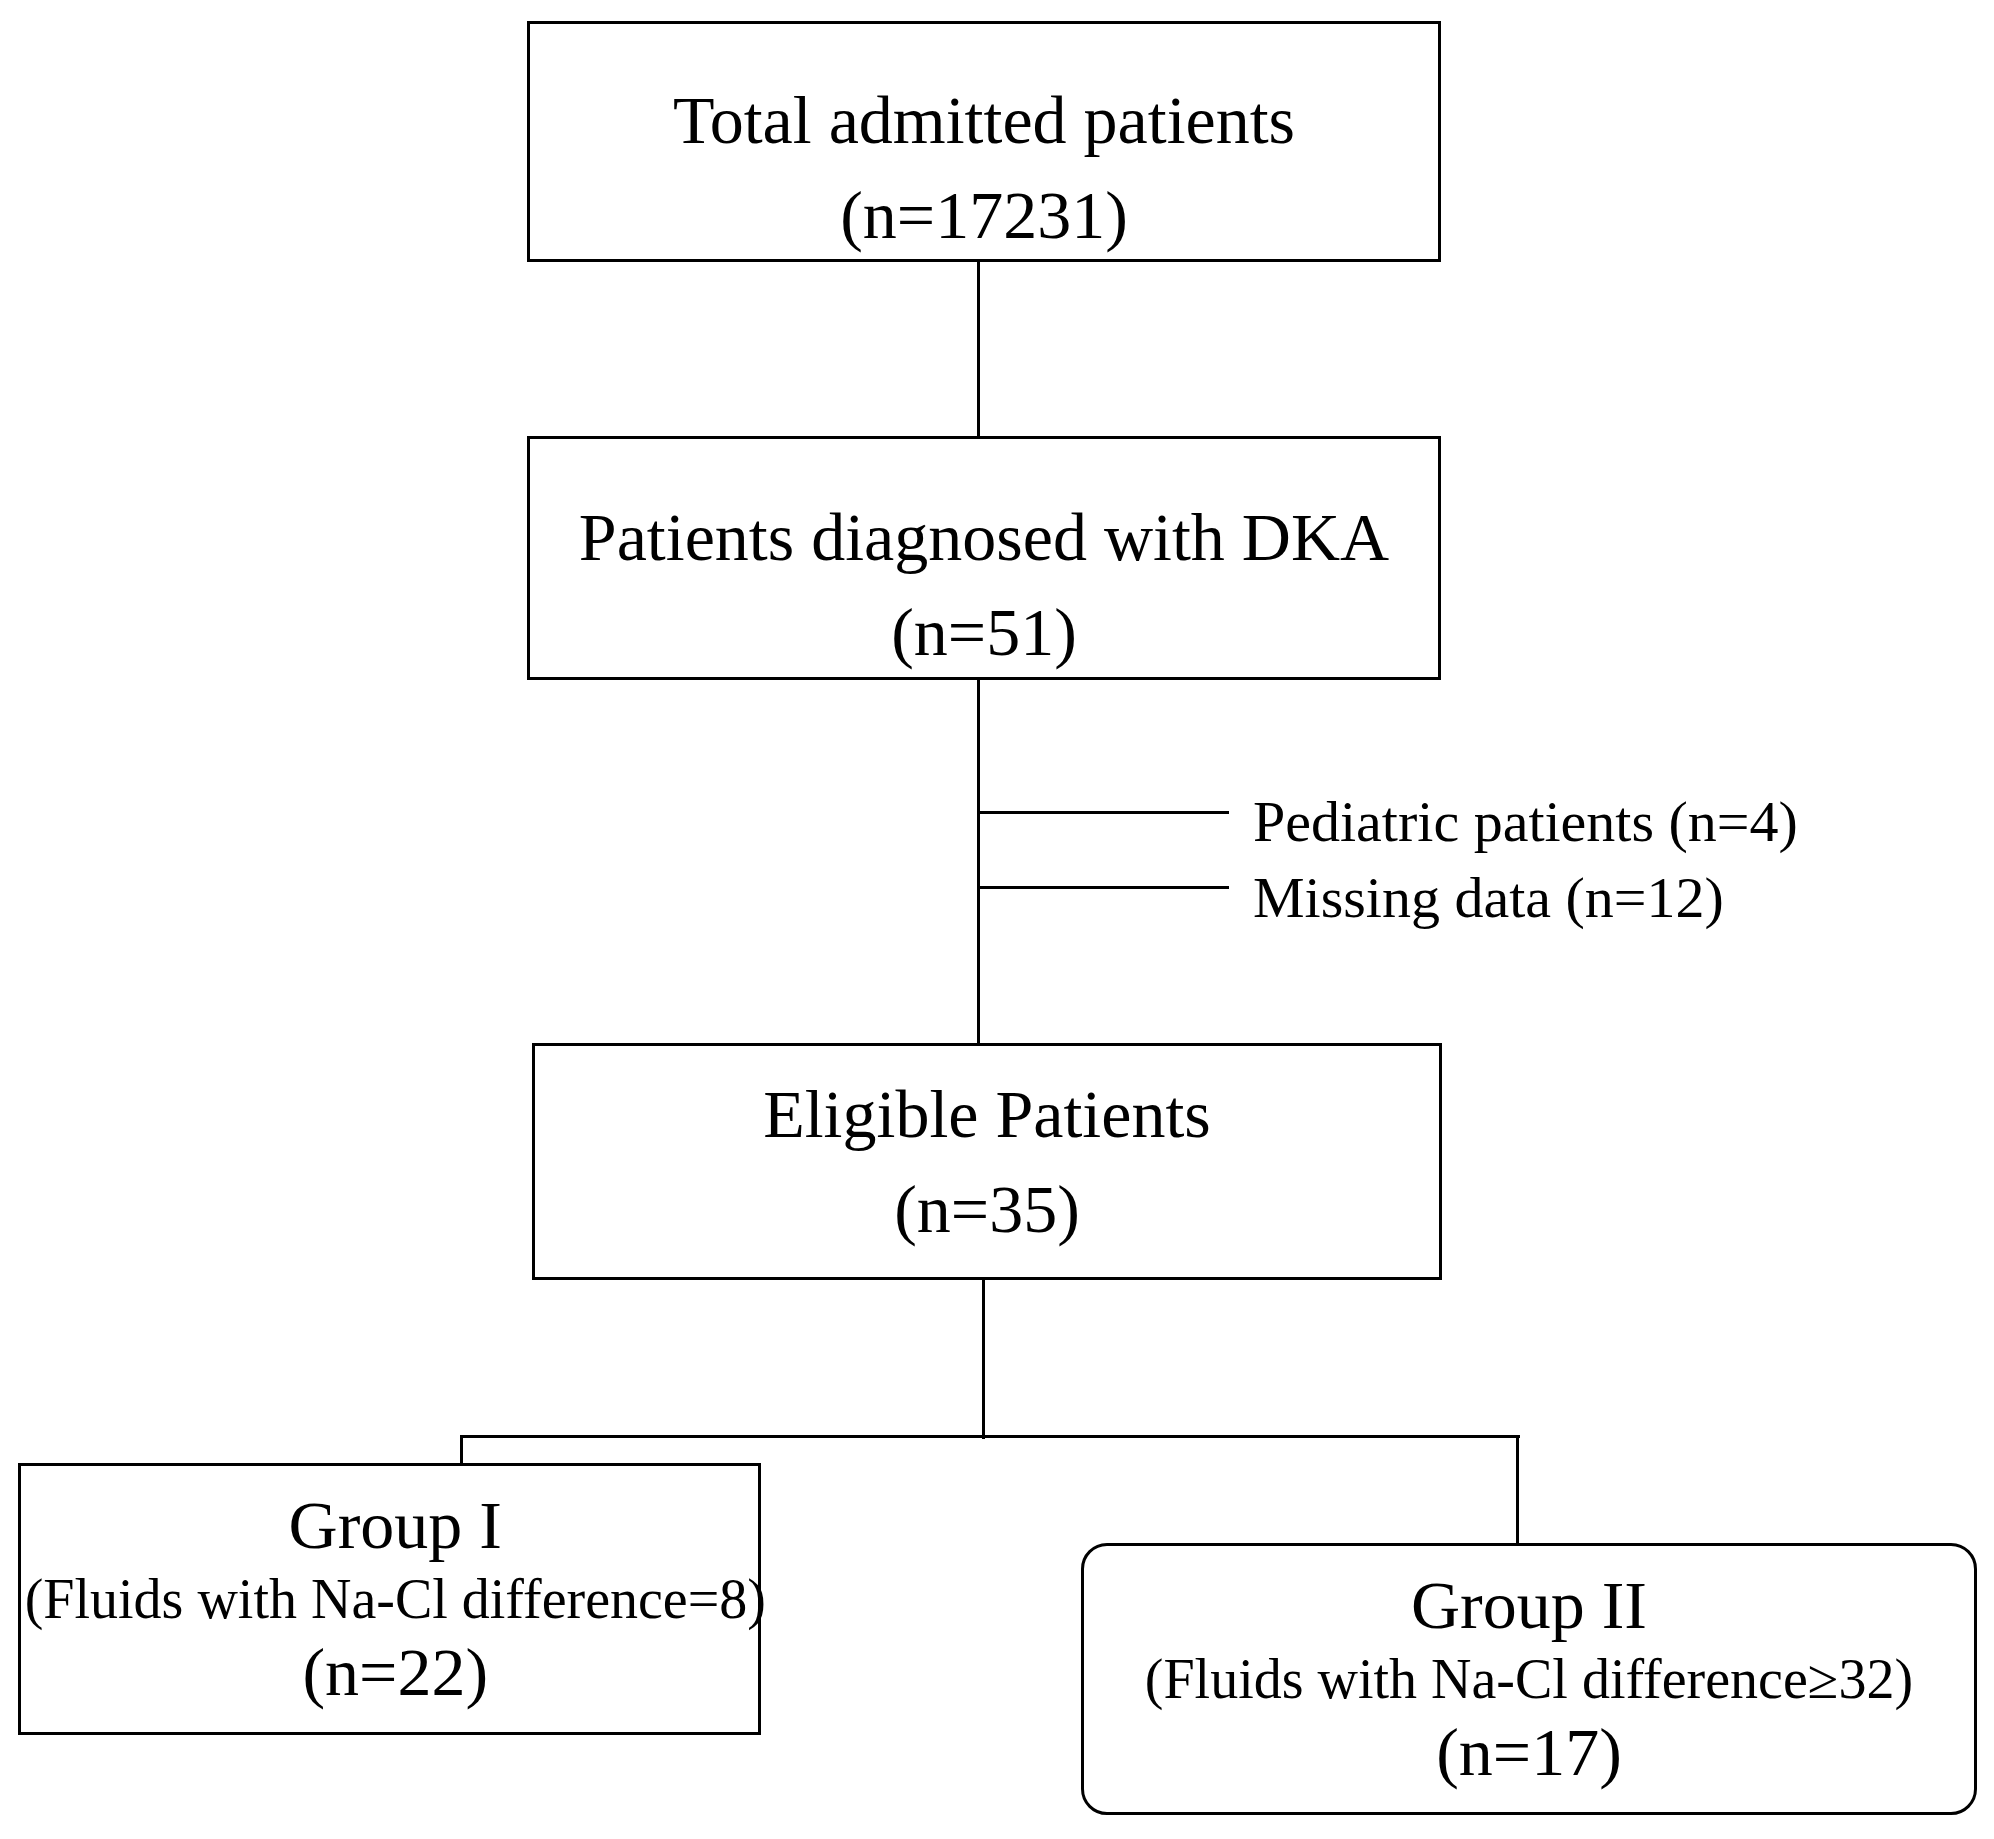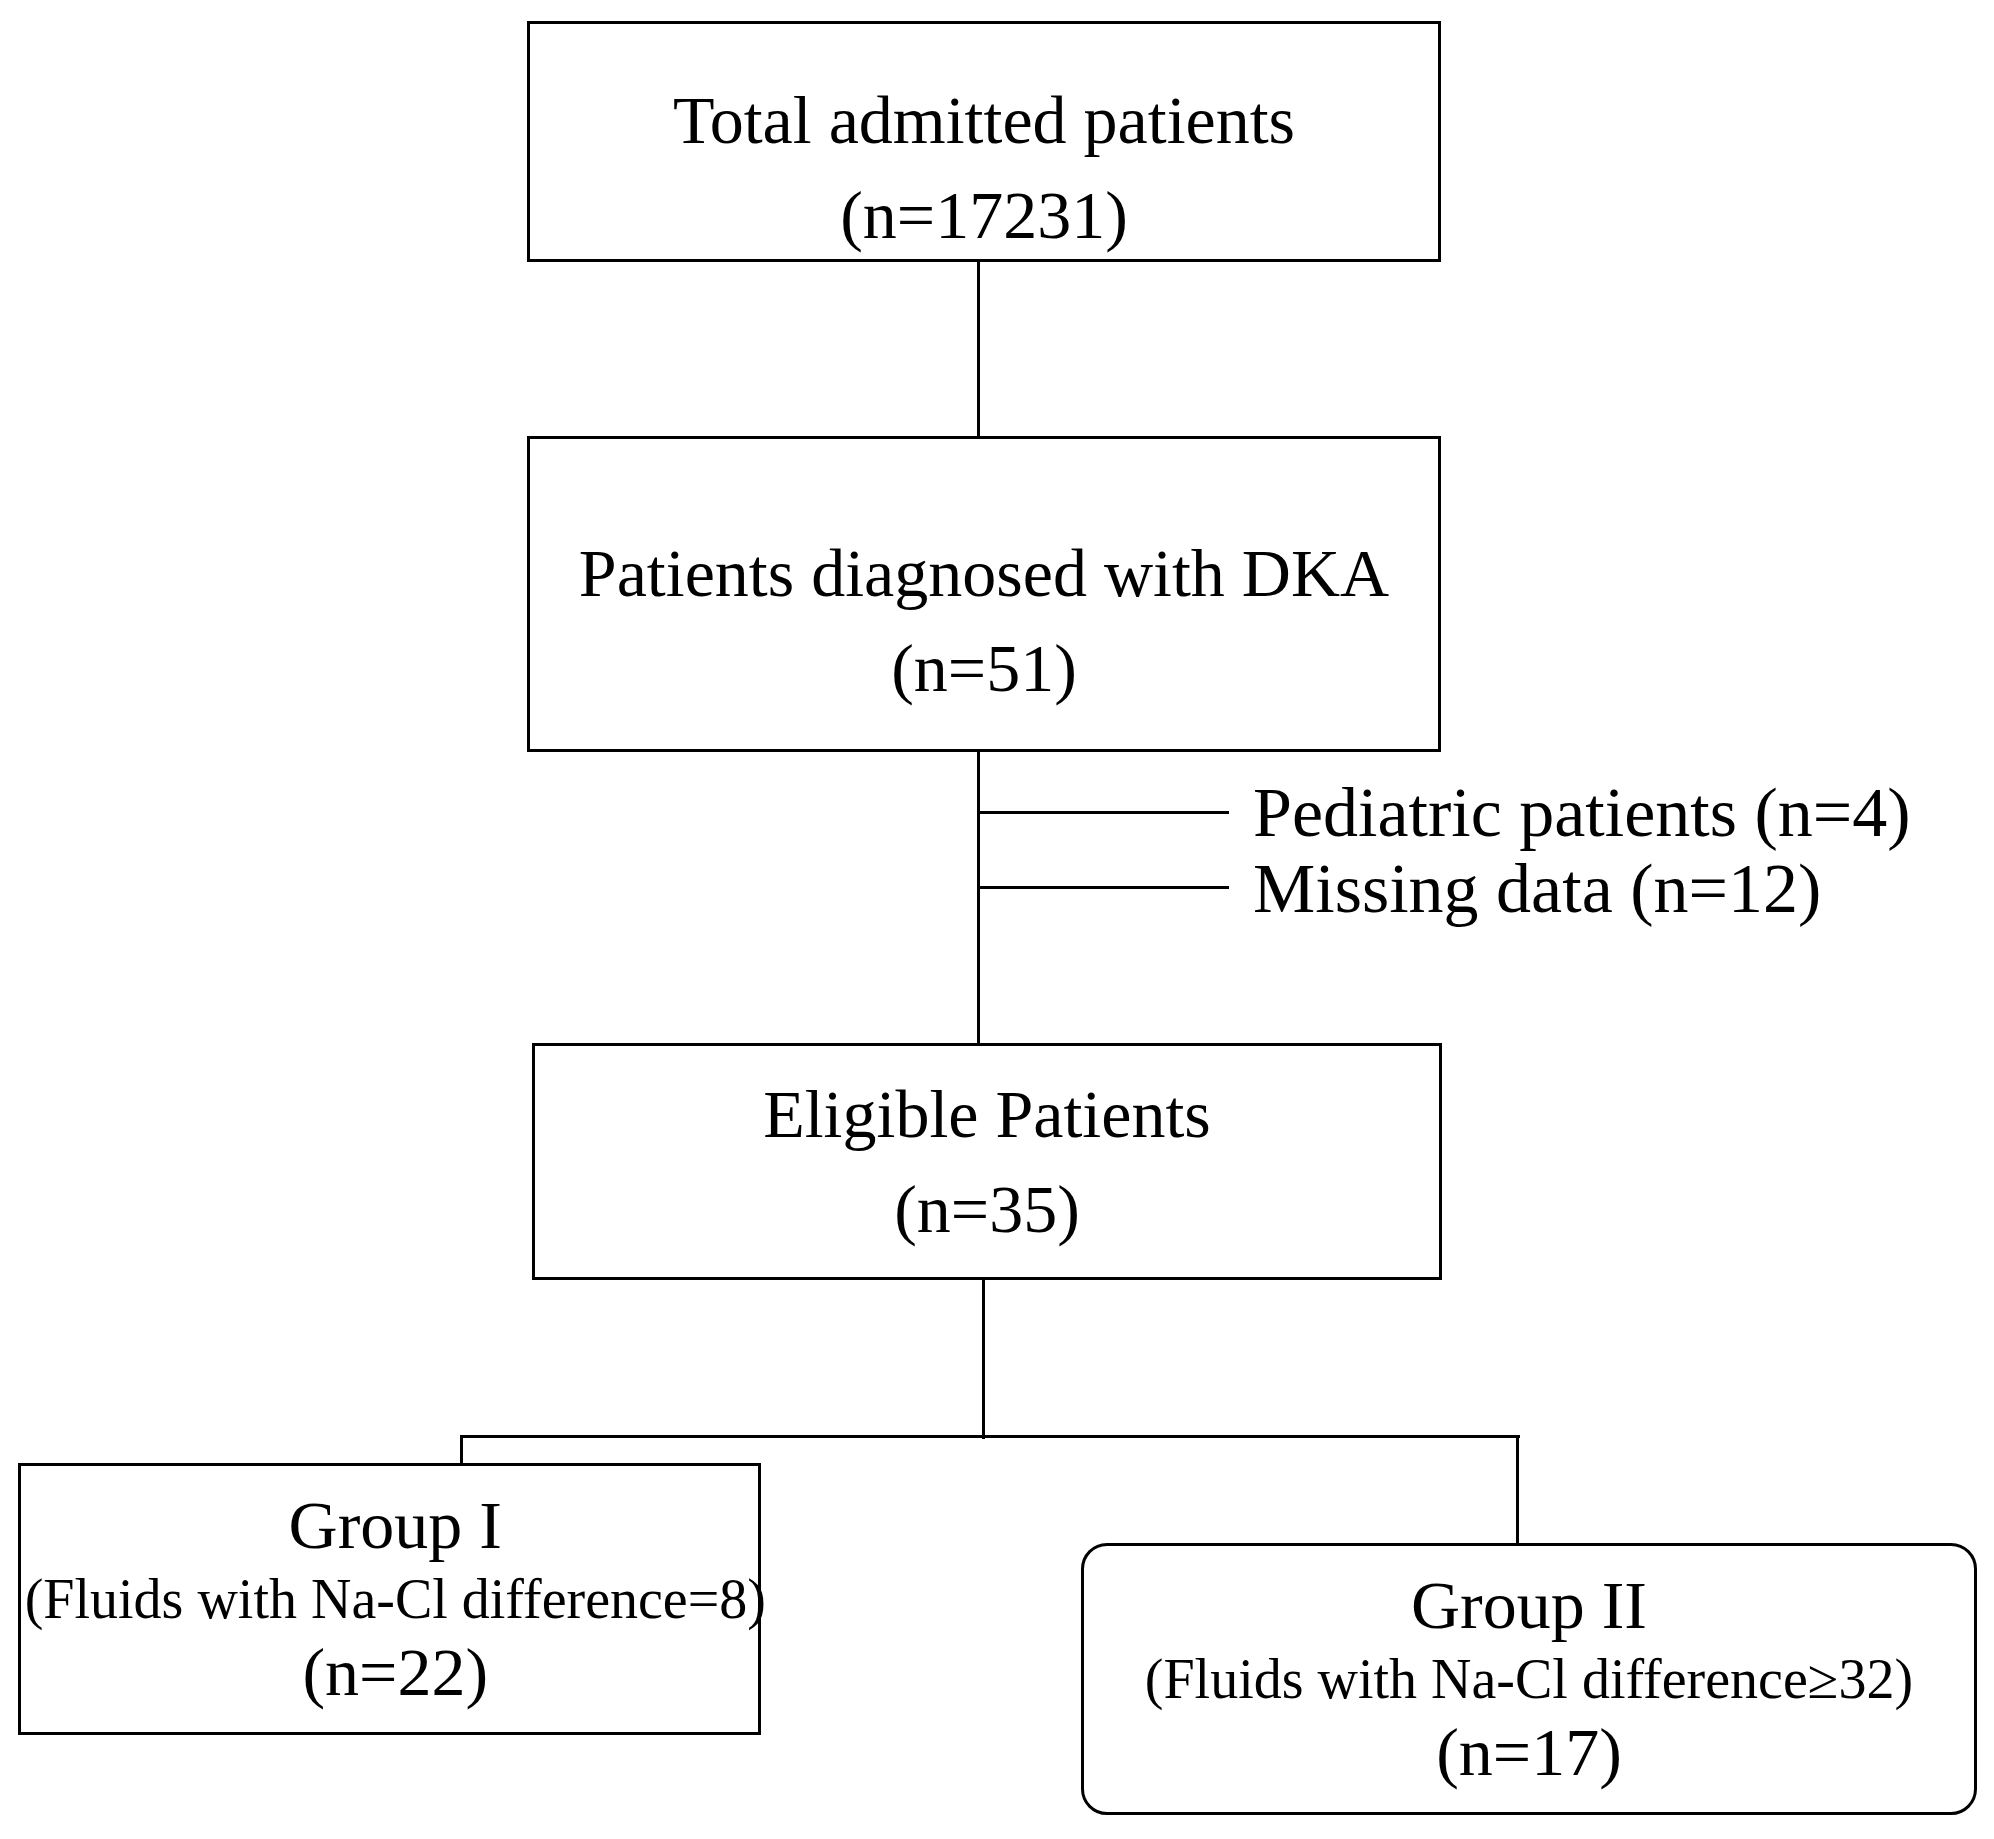--- a/index.html
+++ b/index.html
@@ -23,29 +23,30 @@
     text-align: center;
   }
   .t-main { font-size: 68px; line-height: 95px; white-space: nowrap; }
   .g-main { font-size: 68px; line-height: 75px; white-space: nowrap; }
   .g-sub  { font-size: 56px; line-height: 72px; white-space: nowrap; }
 
   .vline, .hline { position: absolute; background: #000000; }
 
   .branch-label {
     position: absolute;
-    font-size: 70px;
+    font-size: 58px;
     line-height: 70px;
     white-space: nowrap;
     transform: translateY(-50%);
+    margin-top: 9px;
   }
 
   
   #box-total    { left: 527px;  top: 21px;   width: 914px; height: 241px; padding-top: 53px; }
-  #box-dka      { left: 527px;  top: 436px;  width: 914px; height: 316px; padding-top: 53px; }
+  #box-dka      { left: 527px;  top: 436px;  width: 914px; height: 244px; padding-top: 53px; }
   #box-eligible { left: 532px;  top: 1043px; width: 910px; height: 237px; }
   #box-group1   { left: 18.3px;   top: 1463px; width: 743px; height: 272px; padding-left: 11px; }
   #box-group2   { left: 1081px; top: 1543px; width: 896px; height: 272px; border-radius: 26px; }
 
   
   #conn-total-dka      { left: 977px; top: 261px;  width: 2.8px;    height: 177px; }
   #conn-dka-eligible   { left: 977px; top: 679px;  width: 2.8px;    height: 365px; }
   #branch-line-1       { left: 979px; top: 811px; width: 250px;  height: 2.8px; }
   #branch-line-2       { left: 979px; top: 886px; width: 250px;  height: 2.8px; }
   #conn-eligible-split { left: 982px; top: 1279px; width: 2.8px;    height: 160px; }

